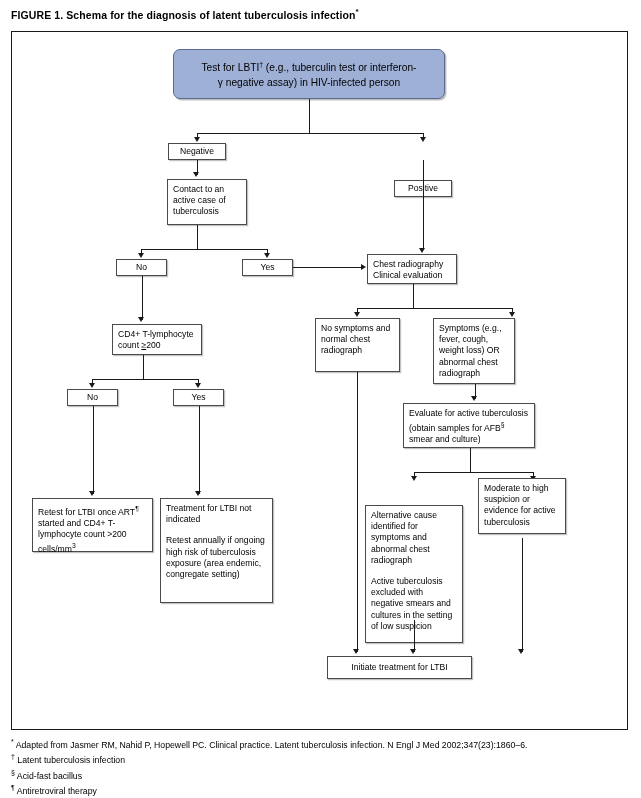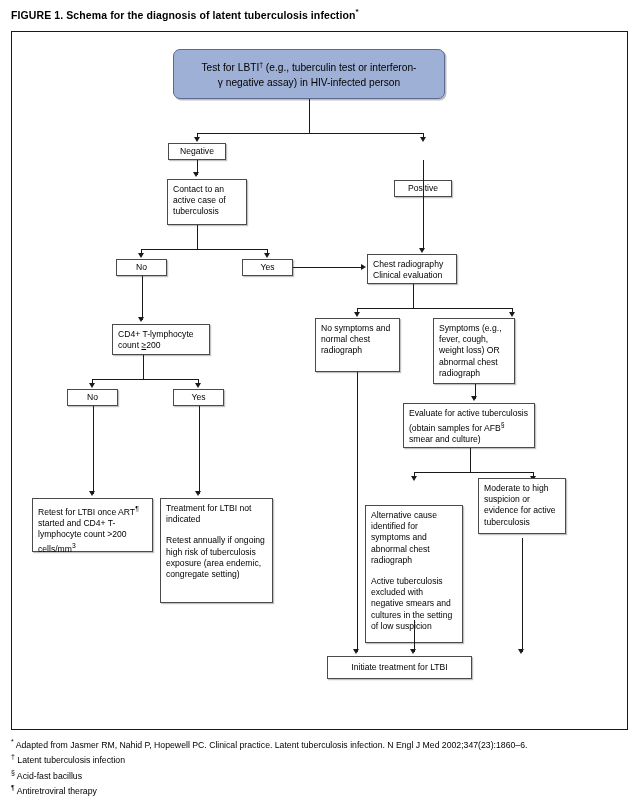--- a/index.html
+++ b/index.html
@@ -167,21 +167,21 @@
   <div class="ln v" style="left:410.5px; top:128px; height:90px;"></div>
   <div class="arrow-d" style="left:407.4px; top:216px;"></div>
 
   <div class="node" style="left:355px; top:222px; width:90px; height:30px;">
     <p>Chest radiography Clinical evaluation</p>
   </div>
 
   <div class="ln v" style="left:129.5px; top:244px; height:44px;"></div>
   <div class="arrow-d" style="left:126.4px; top:285px;"></div>
 
-  <div class="node" style="left:100px; top:292px; width:98px; height:31px;">
+  <div class="node" style="left:100px; top:292px; width:90px; height:31px;">
     <p><span>CD4+ T-lymphocyte count </span><span class="gte">≥</span><span>200</span></p>
   </div>
 
   <div class="ln v" style="left:130.5px; top:323px; height:25px;"></div>
   <div class="ln h" style="left:80px; top:347px; width:107px;"></div>
   <div class="ln v" style="left:80px; top:347px; height:7px;"></div>
   <div class="ln v" style="left:186px; top:347px; height:7px;"></div>
   <div class="arrow-d" style="left:76.9px; top:351px;"></div>
   <div class="arrow-d" style="left:182.9px; top:351px;"></div>
 

